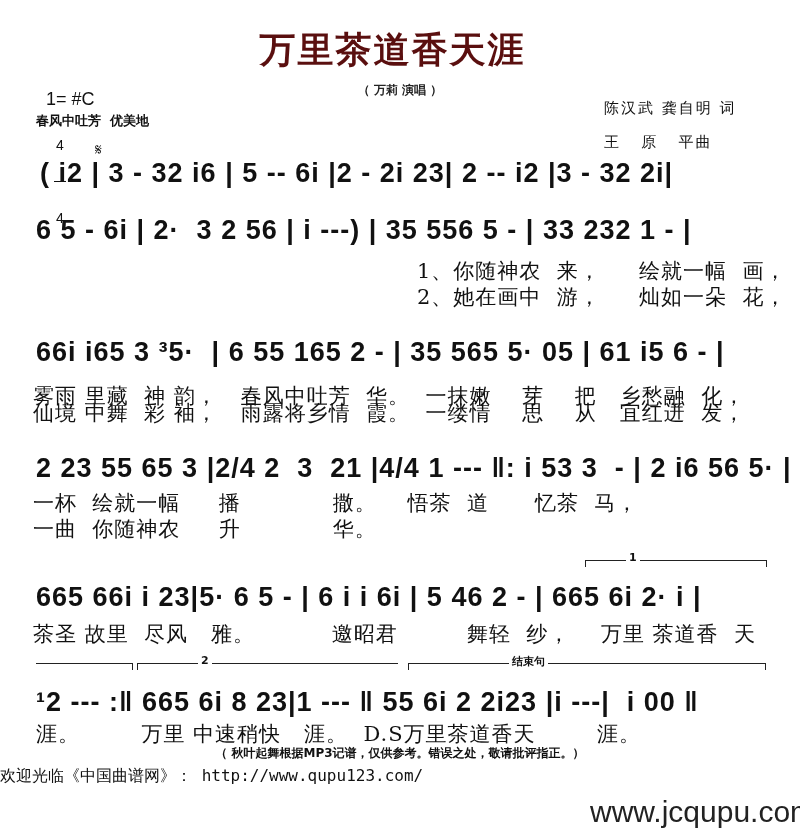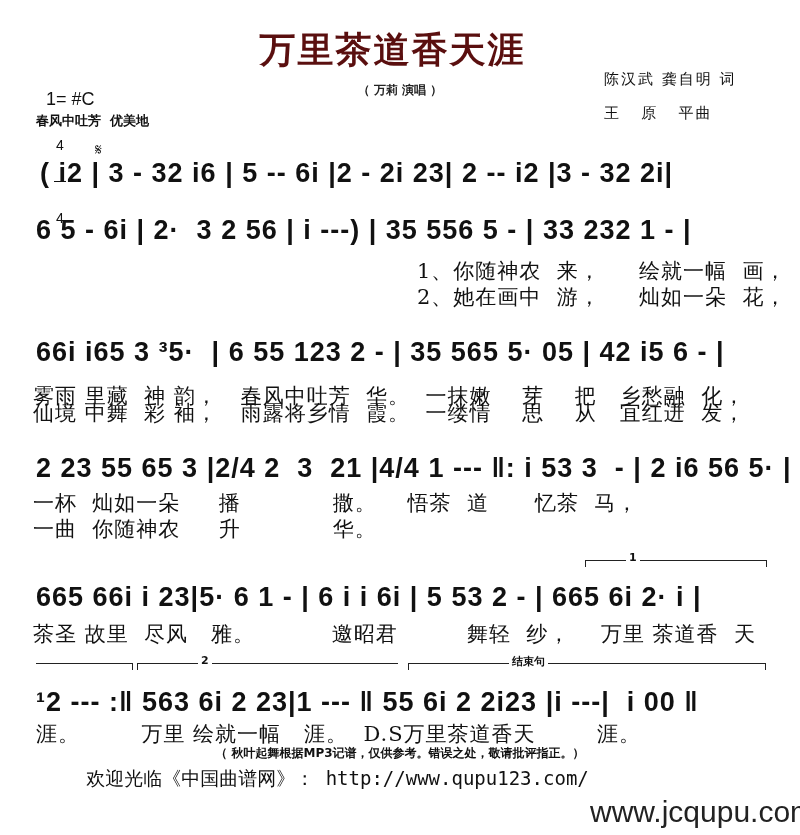--- a/index.html
+++ b/index.html
@@ -7,30 +7,30 @@
          font-family: "DejaVu Sans", sans-serif; color: #111; }
   .abs { position: absolute; white-space: pre; }
   .title { left: 0; width: 785px; top: 26px; text-align: center; font-size: 36px;
            color: #5a0f0f; letter-spacing: 2px; font-weight: bold; }
   .subtitle { left: 0; width: 800px; top: 82px; text-align: center; font-size: 12px; font-weight: bold; color: #222; }
   .key { left: 36px; top: 68px; font-size: 18px; font-family: "Liberation Sans", sans-serif; }
   .timesig { display: inline-block; vertical-align: middle; text-align: center; font-size: 14px; line-height: 14px; margin-left: 6px; }
   .timesig span { display: block; }
   .timesig .bar { border-top: 1.5px solid #111; width: 12px; margin: 1px auto; }
   .tempo { left: 36px; top: 112px; font-size: 13px; font-weight: bold; }
-  .credit { left: 604px; font-size: 15px; font-family: "DejaVu Serif", serif; letter-spacing: 2px; }
+  .credit { left: 604px; font-size: 15px; font-family: "DejaVu Serif", serif; letter-spacing: 2px; margin-top: 29px; }
   .notes { font-family: "Liberation Sans", sans-serif; font-weight: bold; font-size: 27px; letter-spacing: 1px; }
   .lyric { font-family: "DejaVu Serif", serif; font-size: 21px; letter-spacing: 1px; }
   .segno { font-size: 16px; }
   .bracket { position: absolute; border-top: 1.5px solid #222; height: 6px; }
   .bracket.left { border-left: 1.5px solid #222; }
   .bracket.right { border-right: 1.5px solid #222; }
   .bracket-label { position: absolute; top: -10px; background: #fff; padding: 0 3px; font-size: 11px; font-weight: bold; }
   .note-text { left: 0; width: 800px; text-align: center; top: 745px; font-size: 12px; font-weight: bold; }
-  .welcome { left: 0; width: 675px; text-align: center; top: 766px; font-size: 19px; font-family: "DejaVu Sans Mono", monospace; }
+  .welcome { left: 0; width: 675px; text-align: left; top: 766px; font-size: 16px; font-family: "DejaVu Sans Mono", monospace; }
   .watermark { left: 590px; top: 795px; font-size: 30px; color: #222; font-family: "Liberation Sans", sans-serif; }
 </style>
 </head>
 <body>
 
 <div class="abs title">万里茶道香天涯</div>
 <div class="abs subtitle">（ 万莉 演唱 ）</div>
 
 <div class="abs key">
   <span>1= #C</span>
@@ -44,39 +44,39 @@
 <div class="abs credit" style="top:70px">陈汉武 龚自明 词</div>
 <div class="abs credit" style="top:104px">王   原   平曲</div>
 
 <div class="abs segno" style="left:95px; top:140px">𝄋</div>
 <div class="abs notes" style="left:40px; top:158px">( i2 | 3 - 32 i6 | 5 -- 6i |2 - 2i 23| 2 -- i2 |3 - 32 2i|</div>
 
 <div class="abs notes" style="left:36px; top:215px">6 5 - 6i | 2·  3 2 56 | i ---) | 35 556 5 - | 33 232 1 - |</div>
 <div class="abs lyric" style="left:417px; top:257px">1、你随神农  来，     绘就一幅  画，</div>
 <div class="abs lyric" style="left:417px; top:283px">2、她在画中  游，     灿如一朵  花，</div>
 
-<div class="abs notes" style="left:36px; top:337px">66i i65 3 ³5·  | 6 55 123 2 - | 35 565 5· 05 | 42 i5 6 - |</div>
+<div class="abs notes" style="left:36px; top:337px">66i i65 3 ³5·  | 6 55 165 2 - | 35 565 5· 05 | 61 i5 6 - |</div>
 <div class="abs lyric" style="left:33px; top:382px">雾雨 里藏  神 韵，   春风中吐芳  华。  一抹嫩    芽    把   乡愁融  化，</div>
 <div class="abs lyric" style="left:33px; top:399px">仙境 中舞  彩 袖，   雨露将乡情  霞。  一缕情    思    从   宜红迸  发，</div>
 
 <div class="abs notes" style="left:36px; top:453px">2 23 55 65 3 |2/4 2  3  21 |4/4 1 --- ‖: i 53 3  - | 2 i6 56 5· |</div>
-<div class="abs lyric" style="left:33px; top:489px">一杯  灿如一朵     播            撒。    悟茶  道      忆茶  马，</div>
+<div class="abs lyric" style="left:33px; top:489px">一杯  绘就一幅     播            撒。    悟茶  道      忆茶  马，</div>
 <div class="abs lyric" style="left:33px; top:515px">一曲  你随神农     升            华。</div>
 
 <div class="bracket left right" style="left:585px; top:560px; width:180px">
   <span class="bracket-label" style="left:40px">1</span>
 </div>
-<div class="abs notes" style="left:36px; top:582px">665 66i i 23|5· 6 1 - | 6 i i 6i | 5 53 2 - | 665 6i 2· i |</div>
+<div class="abs notes" style="left:36px; top:582px">665 66i i 23|5· 6 5 - | 6 i i 6i | 5 46 2 - | 665 6i 2· i |</div>
 <div class="abs lyric" style="left:33px; top:620px">茶圣 故里  尽风   雅。          邀昭君         舞轻  纱，    万里 茶道香  天</div>
 
 <div class="bracket right" style="left:36px; top:663px; width:96px"></div>
 <div class="bracket left" style="left:137px; top:663px; width:260px">
   <span class="bracket-label" style="left:60px">2</span>
 </div>
 <div class="bracket left right" style="left:408px; top:663px; width:356px">
   <span class="bracket-label" style="left:100px">结束句</span>
 </div>
-<div class="abs notes" style="left:36px; top:687px">¹2 --- :‖ 563 6i 2 23|1 --- ‖ 55 6i 2 2i23 |i ---|  i 00 ‖</div>
-<div class="abs lyric" style="left:36px; top:720px">涯。        万里 绘就一幅   涯。  D.S万里茶道香天        涯。</div>
+<div class="abs notes" style="left:36px; top:687px">¹2 --- :‖ 665 6i 8 23|1 --- ‖ 55 6i 2 2i23 |i ---|  i 00 ‖</div>
+<div class="abs lyric" style="left:36px; top:720px">涯。        万里 中速稍快   涯。  D.S万里茶道香天        涯。</div>
 
 <div class="abs note-text">（ 秋叶起舞根据MP3记谱，仅供参考。错误之处，敬请批评指正。）</div>
 <div class="abs welcome">欢迎光临《中国曲谱网》： http://www.qupu123.com/</div>
 <div class="abs watermark">www.jcqupu.com</div>
 
 </body></html>

